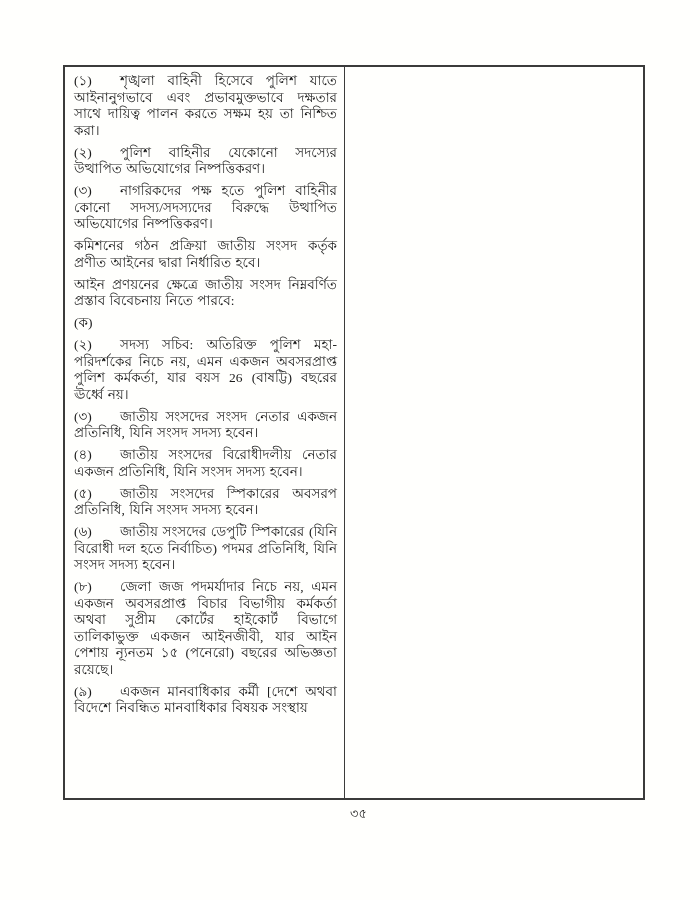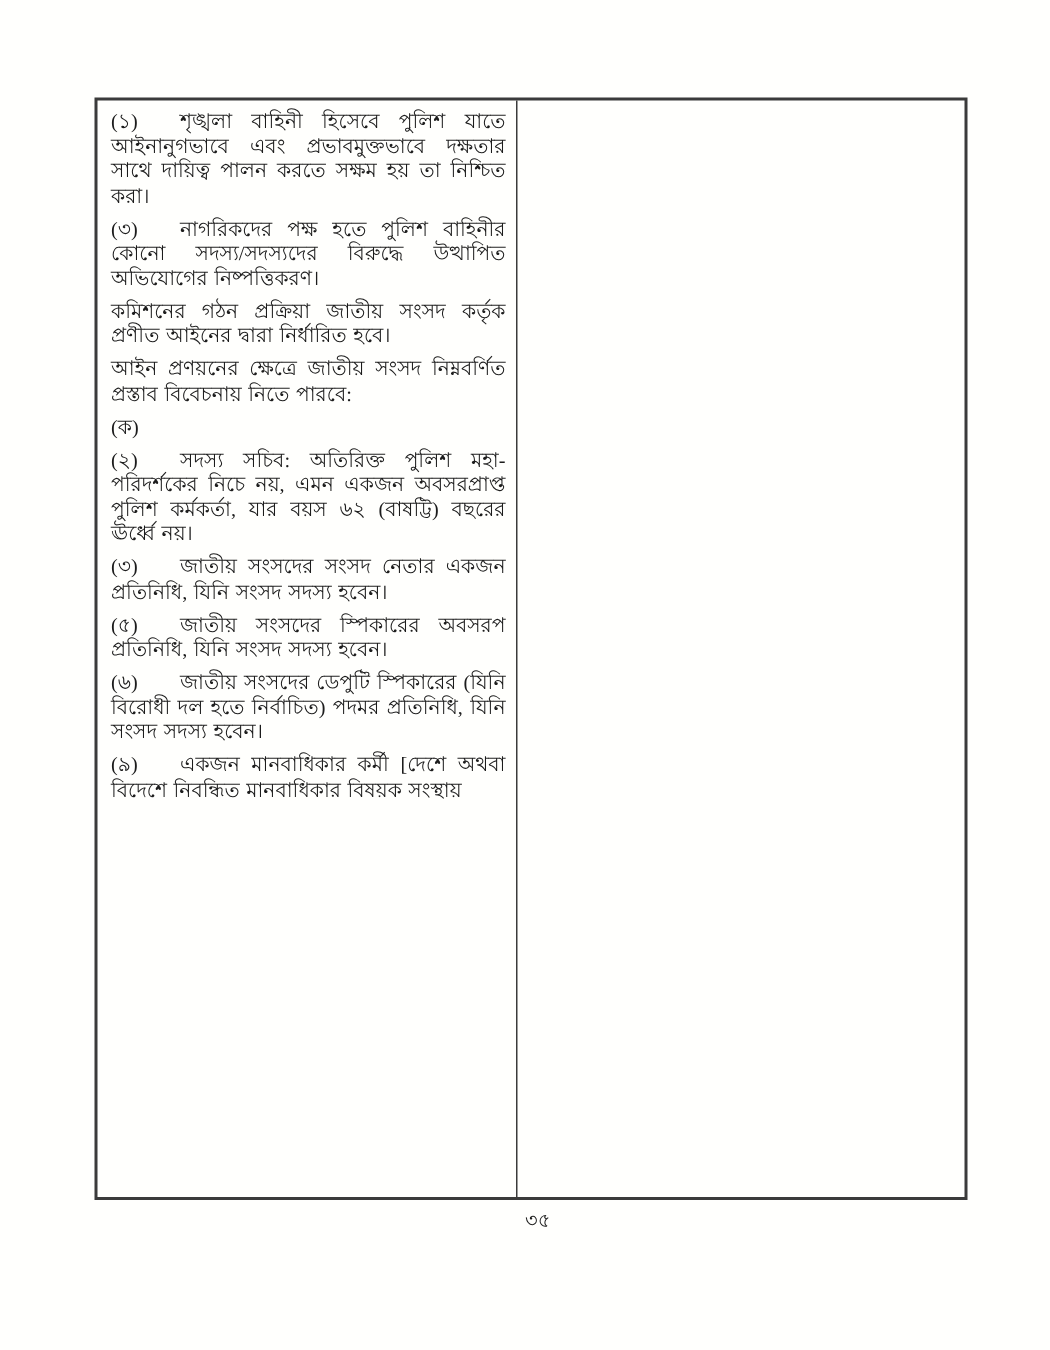--- a/index.html
+++ b/index.html
@@ -61,26 +61,29 @@
     color: #1c1c1c;
   }
 </style>
 </head>
 <body>
 
 <div class="page">
   <div class="content-table">
     <div class="cell-left">
       <p class="para"><span class="pnum">(১)</span><span>শৃঙ্খলা বাহিনী হিসেবে পুলিশ যাতে আইনানুগভাবে এবং প্রভাবমুক্তভাবে দক্ষতার সাথে দায়িত্ব পালন করতে সক্ষম হয় তা নিশ্চিত করা।</span></p>
+      <p class="para"><span class="pnum">(২)</span><span>পুলিশ বাহিনীর যেকোনো সদস্যের উত্থাপিত অভিযোগের নিষ্পত্তিকরণ।</span></p>
       <p class="para"><span class="pnum">(৩)</span><span>নাগরিকদের পক্ষ হতে পুলিশ বাহিনীর কোনো সদস্য/সদস্যদের বিরুদ্ধে উত্থাপিত অভিযোগের নিষ্পত্তিকরণ।</span></p>
       <p class="para"><span>কমিশনের গঠন প্রক্রিয়া জাতীয় সংসদ কর্তৃক প্রণীত আইনের দ্বারা নির্ধারিত হবে।</span></p>
       <p class="para"><span>আইন প্রণয়নের ক্ষেত্রে জাতীয় সংসদ নিম্নবর্ণিত প্রস্তাব বিবেচনায় নিতে পারবে:</span></p>
       <p class="para"><span class="pnum">(ক)</span><span></span></p>
-      <p class="para"><span class="pnum">(২)</span><span>সদস্য সচিব: অতিরিক্ত পুলিশ মহা-পরিদর্শকের নিচে নয়, এমন একজন অবসরপ্রাপ্ত পুলিশ কর্মকর্তা, যার বয়স ৬২ (বাষট্টি) বছরের ঊর্ধ্বে নয়।</span></p>
+      <p class="para"><span class="pnum">(২)</span><span>সদস্য সচিব: অতিরিক্ত পুলিশ মহা-পরিদর্শকের নিচে নয়, এমন একজন অবসরপ্রাপ্ত পুলিশ কর্মকর্তা, যার বয়স 26 (বাষট্টি) বছরের ঊর্ধ্বে নয়।</span></p>
       <p class="para"><span class="pnum">(৩)</span><span>জাতীয় সংসদের সংসদ নেতার একজন প্রতিনিধি, যিনি সংসদ সদস্য হবেন।</span></p>
+      <p class="para"><span class="pnum">(৪)</span><span>জাতীয় সংসদের বিরোধীদলীয় নেতার একজন প্রতিনিধি, যিনি সংসদ সদস্য হবেন।</span></p>
       <p class="para"><span class="pnum">(৫)</span><span>জাতীয় সংসদের স্পিকারের অবসরপ প্রতিনিধি, যিনি সংসদ সদস্য হবেন।</span></p>
       <p class="para"><span class="pnum">(৬)</span><span>জাতীয় সংসদের ডেপুটি স্পিকারের (যিনি বিরোধী দল হতে নির্বাচিত) পদমর প্রতিনিধি, যিনি সংসদ সদস্য হবেন।</span></p>
+      <p class="para"><span class="pnum">(৮)</span><span>জেলা জজ পদমর্যাদার নিচে নয়, এমন একজন অবসরপ্রাপ্ত বিচার বিভাগীয় কর্মকর্তা অথবা সুপ্রীম কোর্টের হাইকোর্ট বিভাগে তালিকাভুক্ত একজন আইনজীবী, যার আইন পেশায় ন্যূনতম ১৫ (পনেরো) বছরের অভিজ্ঞতা রয়েছে।</span></p>
       <p class="para"><span class="pnum">(৯)</span><span>একজন মানবাধিকার কর্মী [দেশে অথবা বিদেশে নিবন্ধিত মানবাধিকার বিষয়ক সংস্থায়</span></p>
     </div>
     <div class="cell-right"></div>
   </div>
   <div class="page-number">৩৫</div>
 </div>
 
 </body></html>

